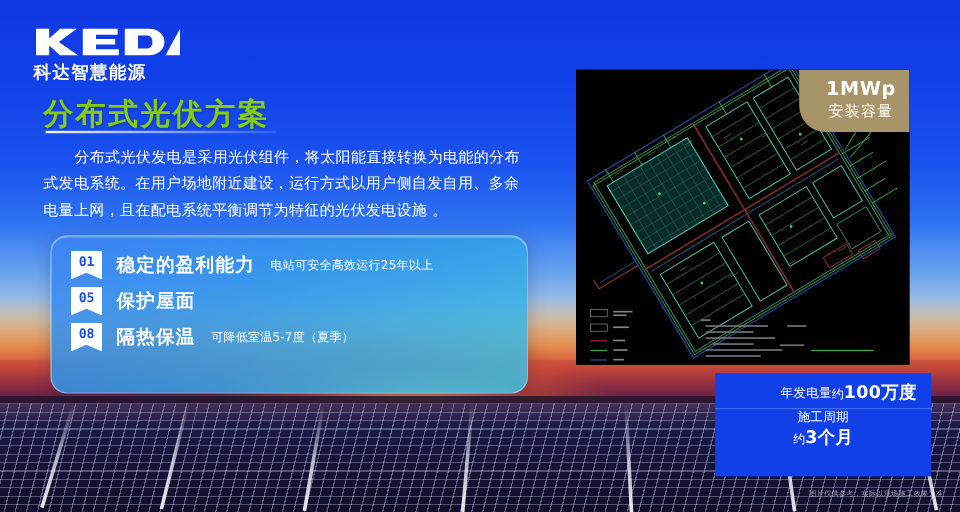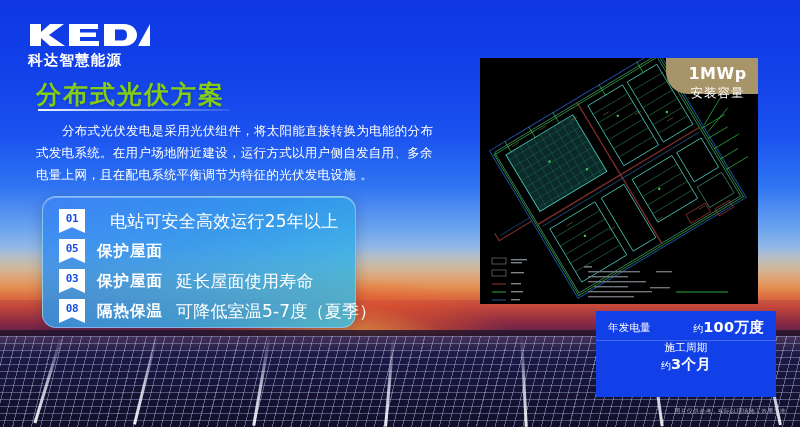--- a/index.html
+++ b/index.html
@@ -126,21 +126,21 @@
   .bodytext {
     position: absolute; left: 36px; top: 120px; width: 408px;
     font-size: 12.5px; line-height: 22px; color: #ffffff;
     text-indent: 26px;
     font-family: "DejaVu Sans", "Liberation Sans", sans-serif;
     letter-spacing: .3px;
   }
 
   
   .features {
-    position: absolute; left: 42px; top: 196px; width: 314px; height: 132px;
+    position: absolute; left: 42px; top: 196px; width: 398px; height: 132px;
     border-radius: 14px;
     background: linear-gradient(155deg,
       rgba(60,130,245,0.88) 0%,
       rgba(48,150,235,0.86) 40%,
       rgba(58,195,225,0.84) 100%);
     border: 1px solid rgba(255,255,255,0.38);
     box-shadow: 0 3px 14px rgba(0,20,70,0.25), inset 0 1px 0 rgba(255,255,255,0.35);
     padding: 9px 0 0 0;
   }
   .feature-row {
@@ -165,52 +165,53 @@
     font-family: "DejaVu Sans Mono", "Liberation Mono", monospace;
     letter-spacing: -0.3px;
   }
   .feat-title {
     font-size: 15.5px; font-weight: 700; color: #ffffff;
     font-family: "DejaVu Sans", "Liberation Sans", sans-serif;
     letter-spacing: 1px;
     white-space: nowrap;
   }
   .feat-desc {
-    font-size: 17px; color: #ffffff; margin-left: 13px;
+    font-size: 10px; color: #ffffff; margin-left: 13px;
     font-family: "DejaVu Sans", "Liberation Sans", sans-serif;
     letter-spacing: .2px;
     white-space: nowrap;
   }
 
   
   .cad {
     position: absolute; left: 480px; top: 58px; width: 278px; height: 246px;
     background: #000000;
     overflow: hidden;
   }
   .cad svg { position: absolute; left: 0; top: 0; }
   .cad-badge {
     position: absolute; right: 0px; top: 0px;
-    width: 92px; height: 36px;
+    width: 92px; height: 52px;
     background: #a79468;
     border-bottom-left-radius: 22px;
     color: #ffffff;
     text-align: center;
     padding-top: 6px;
     font-family: "DejaVu Sans", "Liberation Sans", sans-serif;
     padding-left: 11px;
   }
   .cad-badge .b1 { font-size: 16px; font-weight: 700; letter-spacing: .5px; }
   .cad-badge .b2 { font-size: 12.5px; font-weight: 400; margin-top: 2px; letter-spacing: 1px; }
 
   
   .stats {
     position: absolute; left: 596px; top: 311px; width: 180px; height: 86px;
     background: #1240e8;
     padding: 4px 0;
+    text-align: right;
   }
   .stat-row {
     display: flex; align-items: center;
     height: 26px; padding: 0 12px;
     border-bottom: 1px solid rgba(255,255,255,0.22);
   }
   .stat-row:last-child { border-bottom: none; flex-direction: column; }
   .stat-label {
     font-size: 10.5px; color: #ffffff; flex: 1;
     font-family: "DejaVu Sans", "Liberation Sans", sans-serif;
@@ -280,39 +281,32 @@
   <div class="headline-underline"></div>
   <div class="bodytext">分布式光伏发电是采用光伏组件，将太阳能直接转换为电能的分布式发电系统。在用户场地附近建设，运行方式以用户侧自发自用、多余电量上网，且在配电系统平衡调节为特征的光伏发电设施 。</div>
 
   <div class="features">
 
     <div class="feature-row">
       <span class="badge">
         <span class="badge-shape"></span>
         <span class="badge-num">01</span>
       </span>
+      <span class="feat-title">稳定的盈利能力</span>
       <span class="feat-desc">电站可安全高效运行25年以上</span>
     </div>
 
     <div class="feature-row">
       <span class="badge">
         <span class="badge-shape"></span>
         <span class="badge-num">05</span>
       </span>
       <span class="feat-title">保护屋面</span>
     </div>
 
-    <div class="feature-row">
-      <span class="badge">
-        <span class="badge-shape"></span>
-        <span class="badge-num">03</span>
-      </span>
-      <span class="feat-title">保护屋面</span>
-      <span class="feat-desc">延长屋面使用寿命</span>
-    </div>
 
     <div class="feature-row">
       <span class="badge">
         <span class="badge-shape"></span>
         <span class="badge-num">08</span>
       </span>
       <span class="feat-title">隔热保温</span>
       <span class="feat-desc">可降低室温5-7度（夏季）</span>
     </div>
   </div>

